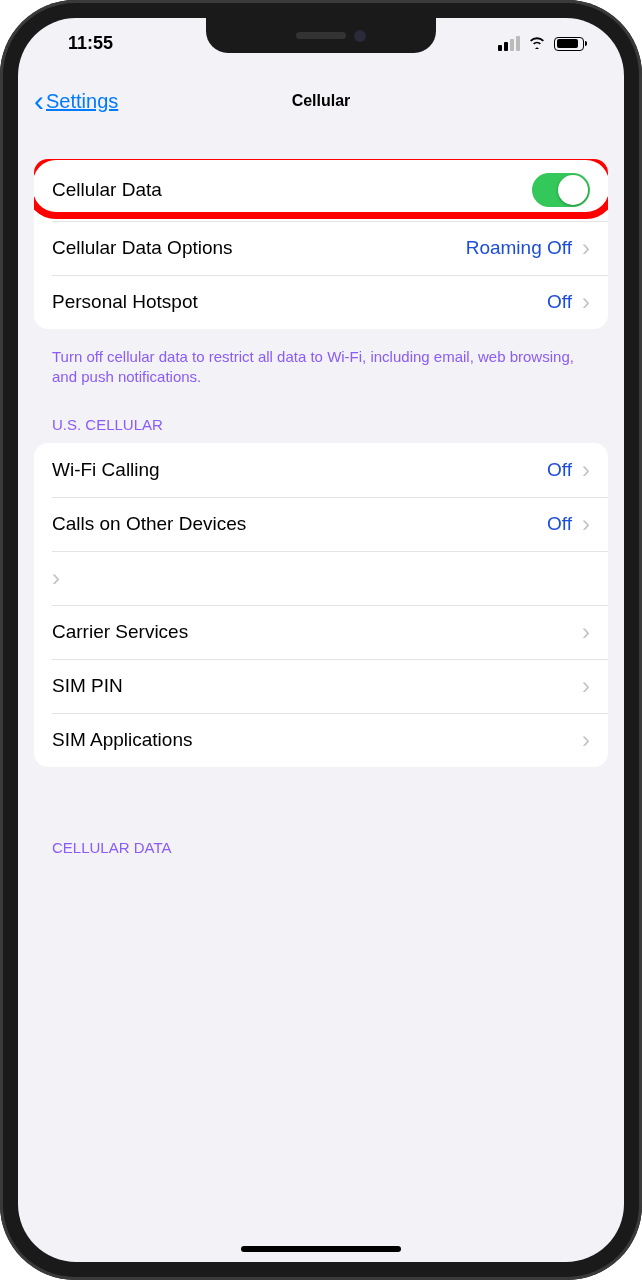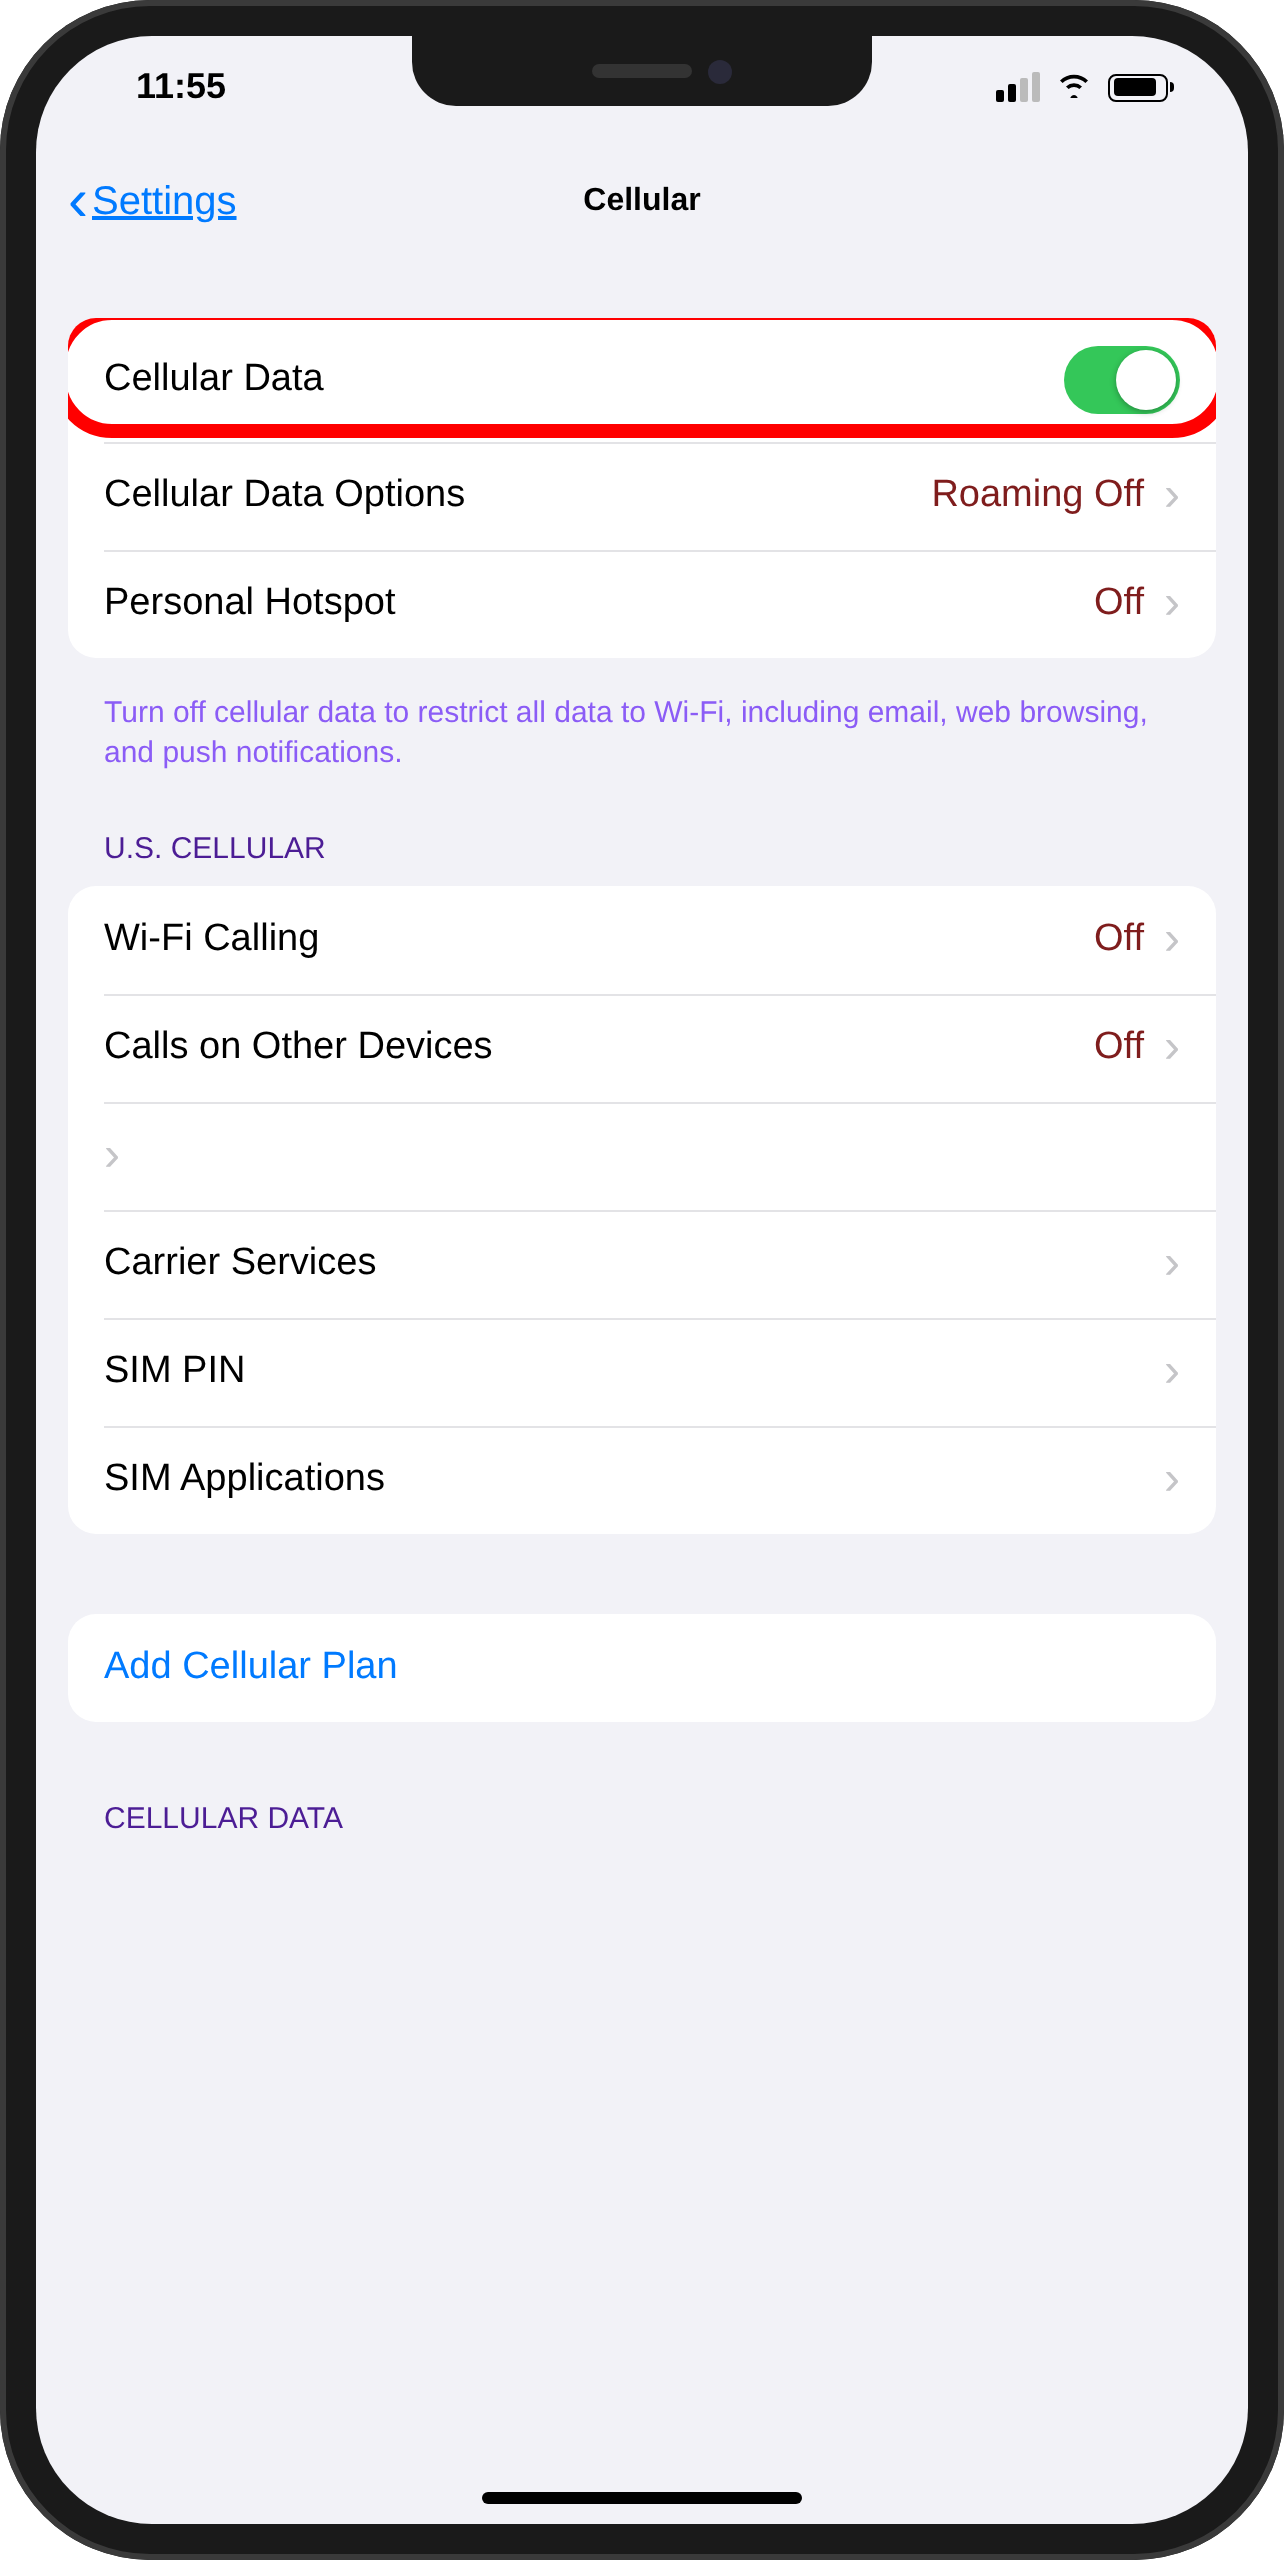--- a/index.html
+++ b/index.html
@@ -92,21 +92,21 @@
     }
     .row + .row::before {
       content: '';
       position: absolute;
       top: 0; left: 18px; right: 0;
       height: 1px;
       background: #e3e3e6;
     }
     .row-label { font-size: 19px; color: #000; }
     .row-right { display: flex; align-items: center; gap: 10px; }
-    .row-value { font-size: 19px; color: #7f1d1d; text-align: center; }
+    .row-value { font-size: 19px; color: #1d4ed8; text-align: center; }
     .chevron { color: #c5c5c8; font-size: 24px; font-weight: 300; line-height: 1; }
     
     .toggle {
       width: 58px; height: 34px;
       background: #34c759;
       border-radius: 17px;
       position: relative;
       cursor: pointer;
     }
     .toggle::after {
@@ -121,21 +121,21 @@
     
     .highlight-ring {
       position: absolute;
       border: 7px solid #ff0000;
       border-radius: 30px;
       pointer-events: none;
       z-index: 50;
     }
     
     .footer-text { font-size: 15px; color: #8b5cf6; padding: 10px 18px 28px; line-height: 1.35; }
-    .header-text { font-size: 15px; color: #4c1d95; padding: 0 18px 10px; text-transform: uppercase; }
+    .header-text { font-size: 15px; color: #8b5cf6; padding: 0 18px 10px; text-transform: uppercase; }
     
     .link-row .row-label { color: #007aff; }
     
     .spacer { height: 32px; }
     
     .home-indicator {
       position: absolute;
       bottom: 10px;
       left: 50%;
       transform: translateX(-50%);
@@ -241,25 +241,20 @@
         <div class="row">
           <span class="row-label">SIM Applications</span>
           <div class="row-right">
               <span class="chevron">›</span>
             </div>
         </div>
       </div>
 
       <div class="spacer"></div>
 
-      <div class="group">
-        <div class="row link-row">
-          <span class="row-label">Add Cellular Plan</span>
-        </div>
-      </div>
 
       <div class="spacer"></div>
 
       <div class="header-text">CELLULAR DATA</div>
       <div class="group">
       </div>
 
     </div>
 
     <div class="home-indicator"></div>

